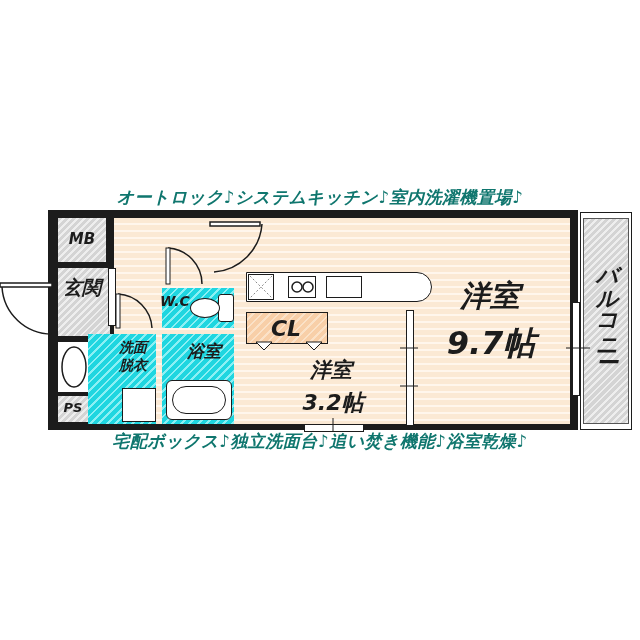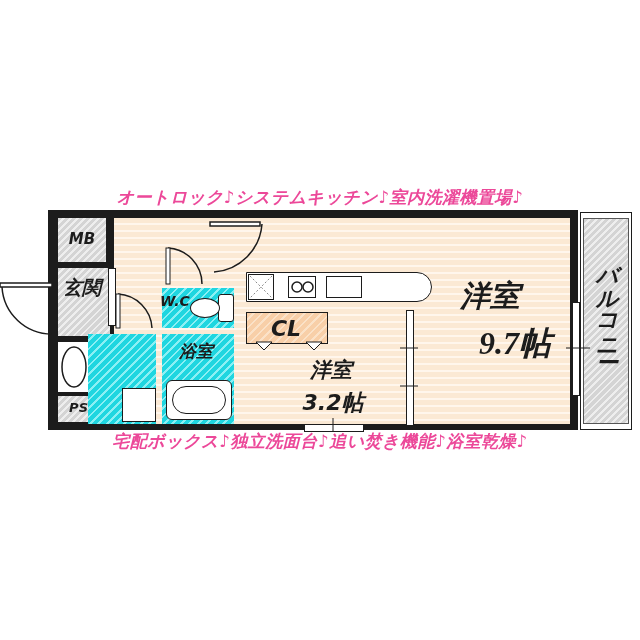--- a/index.html
+++ b/index.html
@@ -1,17 +1,17 @@
 <!DOCTYPE html>
 <html><head>
 <meta charset="utf-8">
 <style>
   html,body{margin:0;padding:0;background:#ffffff;}
   body{width:640px;height:640px;position:relative;overflow:hidden;font-family:"DejaVu Sans",sans-serif;}
-  .banner{position:absolute;left:0;width:640px;text-align:center;color:#ec4899;font-weight:bold;font-style:italic;font-size:17px;letter-spacing:0.5px;white-space:nowrap;}
+  .banner{position:absolute;left:0;width:640px;text-align:center;color:#0f766e;font-weight:bold;font-style:italic;font-size:17px;letter-spacing:0.5px;white-space:nowrap;}
   .banner.top{top:186px;}
   .banner.bottom{top:430px;text-align:center;}
   .abs{position:absolute;}
   .wall{background:#1c1c1c;}
   .floor{background:repeating-linear-gradient(180deg,#fbe9d4 0px,#fbe9d4 5px,#fff6ec 5px,#fff6ec 7px);}
   .hatch-gray{background:repeating-linear-gradient(135deg,#d4d4d4 0px,#d4d4d4 3px,#eeeeee 3px,#eeeeee 5px);}
   .hatch-cyan{background:repeating-linear-gradient(135deg,#1fd6e0 0px,#1fd6e0 4px,#8cf0f4 4px,#8cf0f4 6px);}
   .hatch-peach{background:repeating-linear-gradient(135deg,#f8cfa8 0px,#f8cfa8 4px,#fbe2c8 4px,#fbe2c8 6px);}
   .lbl{position:absolute;font-weight:bold;font-style:italic;color:#1c1c1c;text-align:center;white-space:nowrap;}
   .fixture{position:absolute;background:#fff;border:1.5px solid #1c1c1c;box-sizing:border-box;}
@@ -33,51 +33,55 @@
   <div class="lbl" style="left:58px;top:20px;width:48px;font-size:15px;">MB</div>
 
   <div class="abs hatch-gray" style="left:58px;top:58px;width:52px;height:68px;"></div>
   <div class="lbl" style="left:62px;top:66px;width:40px;font-size:19px;line-height:22px;white-space:normal;"><span>玄関</span></div>
 
   <div class="abs" style="left:108px;top:58px;width:6px;height:56px;background:#fff;border:1px solid #1c1c1c;"></div>
 
   <div class="abs" style="left:58px;top:132px;width:30px;height:50px;background:#fff;"></div>
 
   <div class="abs hatch-gray" style="left:58px;top:186px;width:30px;height:26px;"></div>
-  <div class="lbl" style="left:58px;top:190px;width:30px;font-size:13px;text-align:right;">PS</div>
+  <div class="lbl" style="left:58px;top:190px;width:30px;font-size:13px;">PS</div>
 
   <div class="abs hatch-cyan" style="left:88px;top:124px;width:68px;height:90px;"></div>
+  <div class="lbl" style="left:110px;top:128px;width:46px;font-size:14px;line-height:18px;white-space:normal;">
+    <div>洗面</div>
+    <div>脱衣</div>
+  </div>
 
   <div class="fixture" style="left:122px;top:178px;width:34px;height:34px;"></div>
 
   <div class="abs hatch-cyan" style="left:162px;top:78px;width:72px;height:40px;"></div>
   <div class="lbl" style="left:160px;top:86px;width:20px;font-size:14px;white-space:normal;line-height:11px;">W.C</div>
   <div class="fixture" style="left:218px;top:84px;width:16px;height:28px;border-radius:3px;"></div>
   <div class="fixture" style="left:190px;top:88px;width:30px;height:20px;border-radius:50%;"></div>
 
   <div class="abs hatch-cyan" style="left:162px;top:124px;width:72px;height:90px;"></div>
-  <div class="lbl" style="left:168px;top:130px;width:56px;font-size:17px;">浴室</div>
+  <div class="lbl" style="left:176px;top:130px;width:56px;font-size:17px;">浴室</div>
   <div class="fixture" style="left:166px;top:170px;width:66px;height:40px;border-radius:6px;"></div>
   <div class="fixture" style="left:172px;top:176px;width:54px;height:28px;border-radius:14px;"></div>
 
   <div class="fixture" style="left:246px;top:62px;width:186px;height:30px;border-radius:0 16px 16px 0;"></div>
   <div class="fixture" style="left:248px;top:64px;width:26px;height:26px;"></div>
   <div class="fixture" style="left:288px;top:66px;width:28px;height:22px;"></div>
   <div class="fixture" style="left:326px;top:66px;width:36px;height:22px;"></div>
 
   <div class="abs hatch-peach" style="left:246px;top:102px;width:80px;height:30px;border:1px solid #1c1c1c;"></div>
   <div class="lbl" style="left:246px;top:106px;width:80px;font-size:22px;">CL</div>
 
   <div class="abs" style="left:406px;top:100px;width:6px;height:114px;background:#fff;border:1px solid #1c1c1c;"></div>
 
   <div class="lbl" style="left:296px;top:146px;width:70px;font-size:21px;">洋室</div>
   <div class="lbl" style="left:288px;top:178px;width:90px;font-size:22px;">3.2帖</div>
 
   <div class="lbl" style="left:440px;top:66px;width:100px;font-size:30px;">洋室</div>
-  <div class="lbl" style="left:450px;top:112px;width:130px;font-size:32px;font-family:Liberation Serif, serif;">9.7帖</div>
+  <div class="lbl" style="left:426px;top:112px;width:130px;font-size:32px;">9.7帖</div>
 
   <div class="abs" style="left:572px;top:92px;width:6px;height:92px;background:#fff;border:1px solid #1c1c1c;"></div>
 
   <div class="abs" style="left:580px;top:2px;width:52px;height:218px;background:#fff;border:1px solid #1c1c1c;box-sizing:border-box;"></div>
   <div class="abs hatch-gray" style="left:583px;top:8px;width:46px;height:206px;border:1px solid #555;box-sizing:border-box;"></div>
   <div class="lbl" style="left:596px;top:40px;width:22px;font-size:22px;writing-mode:vertical-rl;line-height:22px;">バルコニー</div>
 
   <div class="abs" style="left:304px;top:214px;width:58px;height:6px;background:#fff;border:1px solid #1c1c1c;"></div>
 
   <svg width="640" height="222">

